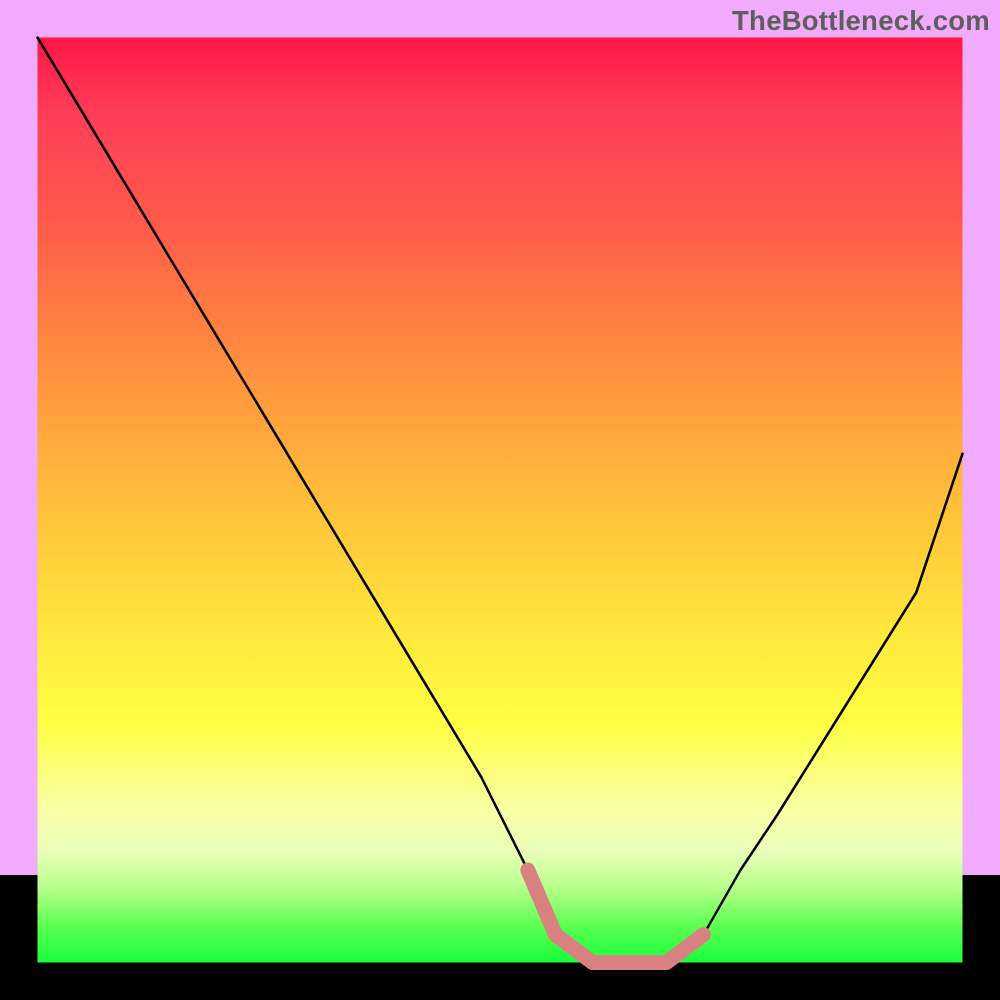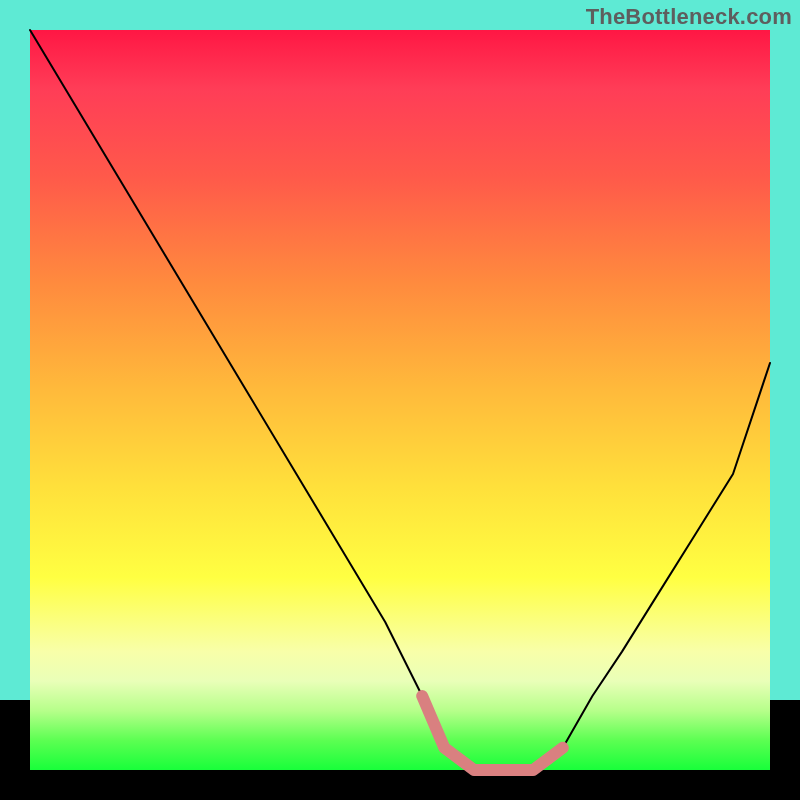--- a/index.html
+++ b/index.html
@@ -8,21 +8,21 @@
     width: 800px;
     height: 800px;
     overflow: hidden;
     background: #000;
     font-family: Arial, Helvetica, sans-serif;
   }
   .frame {
     position: relative;
     width: 800px;
     height: 700px;
-    background: #5eead4;
+    background: #f0abfc;
   }
   .plot-area {
     position: absolute;
     left: 30px;
     top: 30px;
     width: 740px;
     height: 740px;
     
     background: linear-gradient(
       to bottom,

